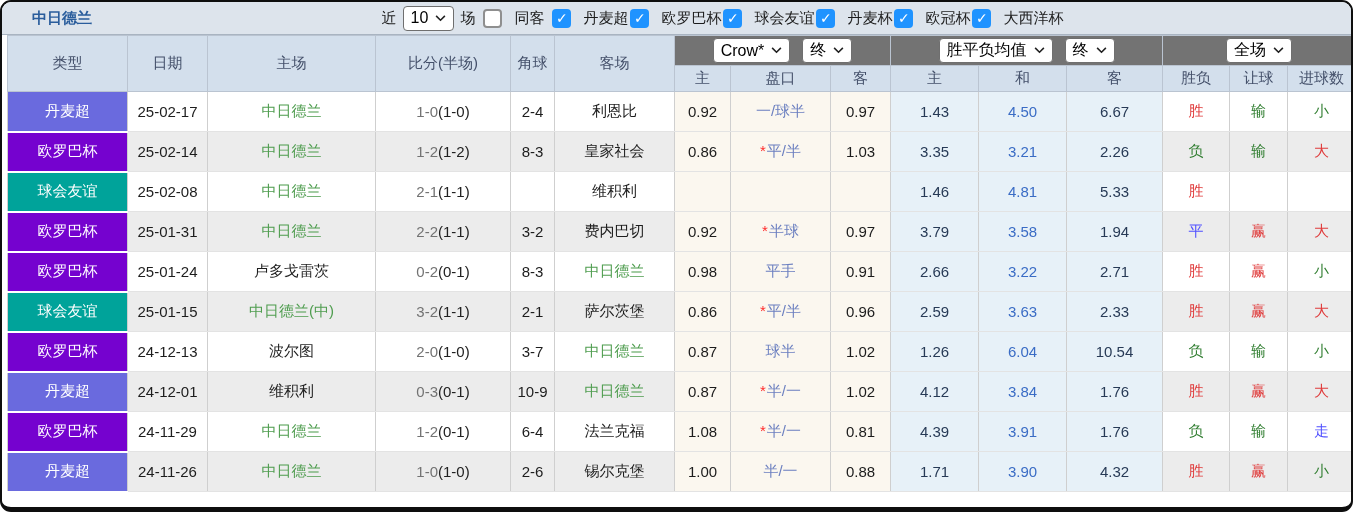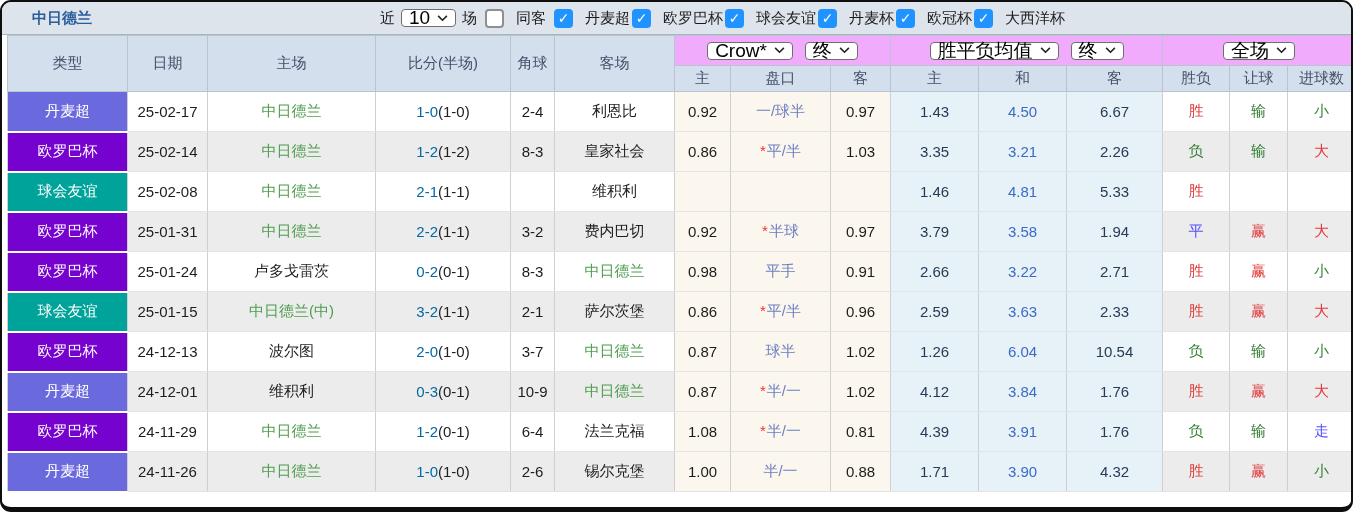--- a/index.html
+++ b/index.html
@@ -11,42 +11,42 @@
   .title { position:absolute; left:30px; top:50%; transform:translateY(-50%);
            font-weight:bold; font-size:15px; color:#2a5d9c; }
   .filters { display:flex; align-items:center; justify-content:center; height:100%;
              gap:6px; padding-left:92px; font-size:15px; color:#1c1c1c; }
   .filter-item { display:inline-flex; gap:12px; margin-left:2px; }
   .cb { width:19px; height:19px; border-radius:4px; display:inline-flex; align-items:center;
         justify-content:center; cursor:pointer; font-size:14px; line-height:1; flex:0 0 auto; }
   .cb.on  { background:#1f93ff; color:#fff; font-weight:bold; }
   .cb.off { background:#fff; border:2px solid #8f8f8f; }
   .sel { display:inline-flex; align-items:center; gap:7px; border:1px solid #6f6f6f; border-radius:4px;
-         background:#fff; padding:2px 7px; font-size:19px; color:#000; cursor:pointer; height:18px; }
+         background:#fff; padding:2px 7px; font-size:16px; color:#000; cursor:pointer; height:25px; }
   .sel svg { flex:0 0 auto; }
   
   .table-wrap { padding:0 5px; }
   table { border-collapse:collapse; table-layout:fixed; width:100%; font-size:15px; }
   thead th { background:#d3dfec; font-weight:normal; color:#44506a;
              border:1px solid #bac4d1; overflow:hidden; white-space:nowrap; }
   thead tr.group-row th { height:30px; }
   thead tr.sub-row th { height:26px; }
-  th.group-cell { background:#f0abfc; }
+  th.group-cell { background:#737373; }
   .group-inner { display:flex; align-items:center; justify-content:center; gap:12px; }
   tbody tr { background:#fff; }
   tbody tr:nth-child(even) { background:#ececec; }
   tbody td { height:40px; text-align:center; border-right:1px solid #cfcfcf; border-left:1px solid #cfcfcf;
              border-bottom:1px solid #e3e3e3; color:#1d1d1d; overflow:hidden; white-space:nowrap; }
   td.c-league { color:#fff; border-bottom:2px solid #fff; border-top:none; }
   td.c-ah  { background:#fbf7ef; color:#1c1c1c;margin-left:12px; }
   td.c-avg { background:#e7f1f8; color:#273a56; }
   td.c-draw { color:#3a6cc5;text-align:center; }
   td.c-line { color:#6b7fc0;text-align:center; }
   .star { color:#ff2a2a; margin-right:1px; }
-  .ft { color:#0369a1; }
+  .ft { color:#737373; }
   .ht { color:#222; }
   .is-focus { color:#4f9d4f; }
   .t-red   { color:#e03c3c; }
   .t-green { color:#2f7d2f; }
   .t-blue  { color:#5050ff; }
 </style>
 </head>
 <body>
 
 <div class="screen">

